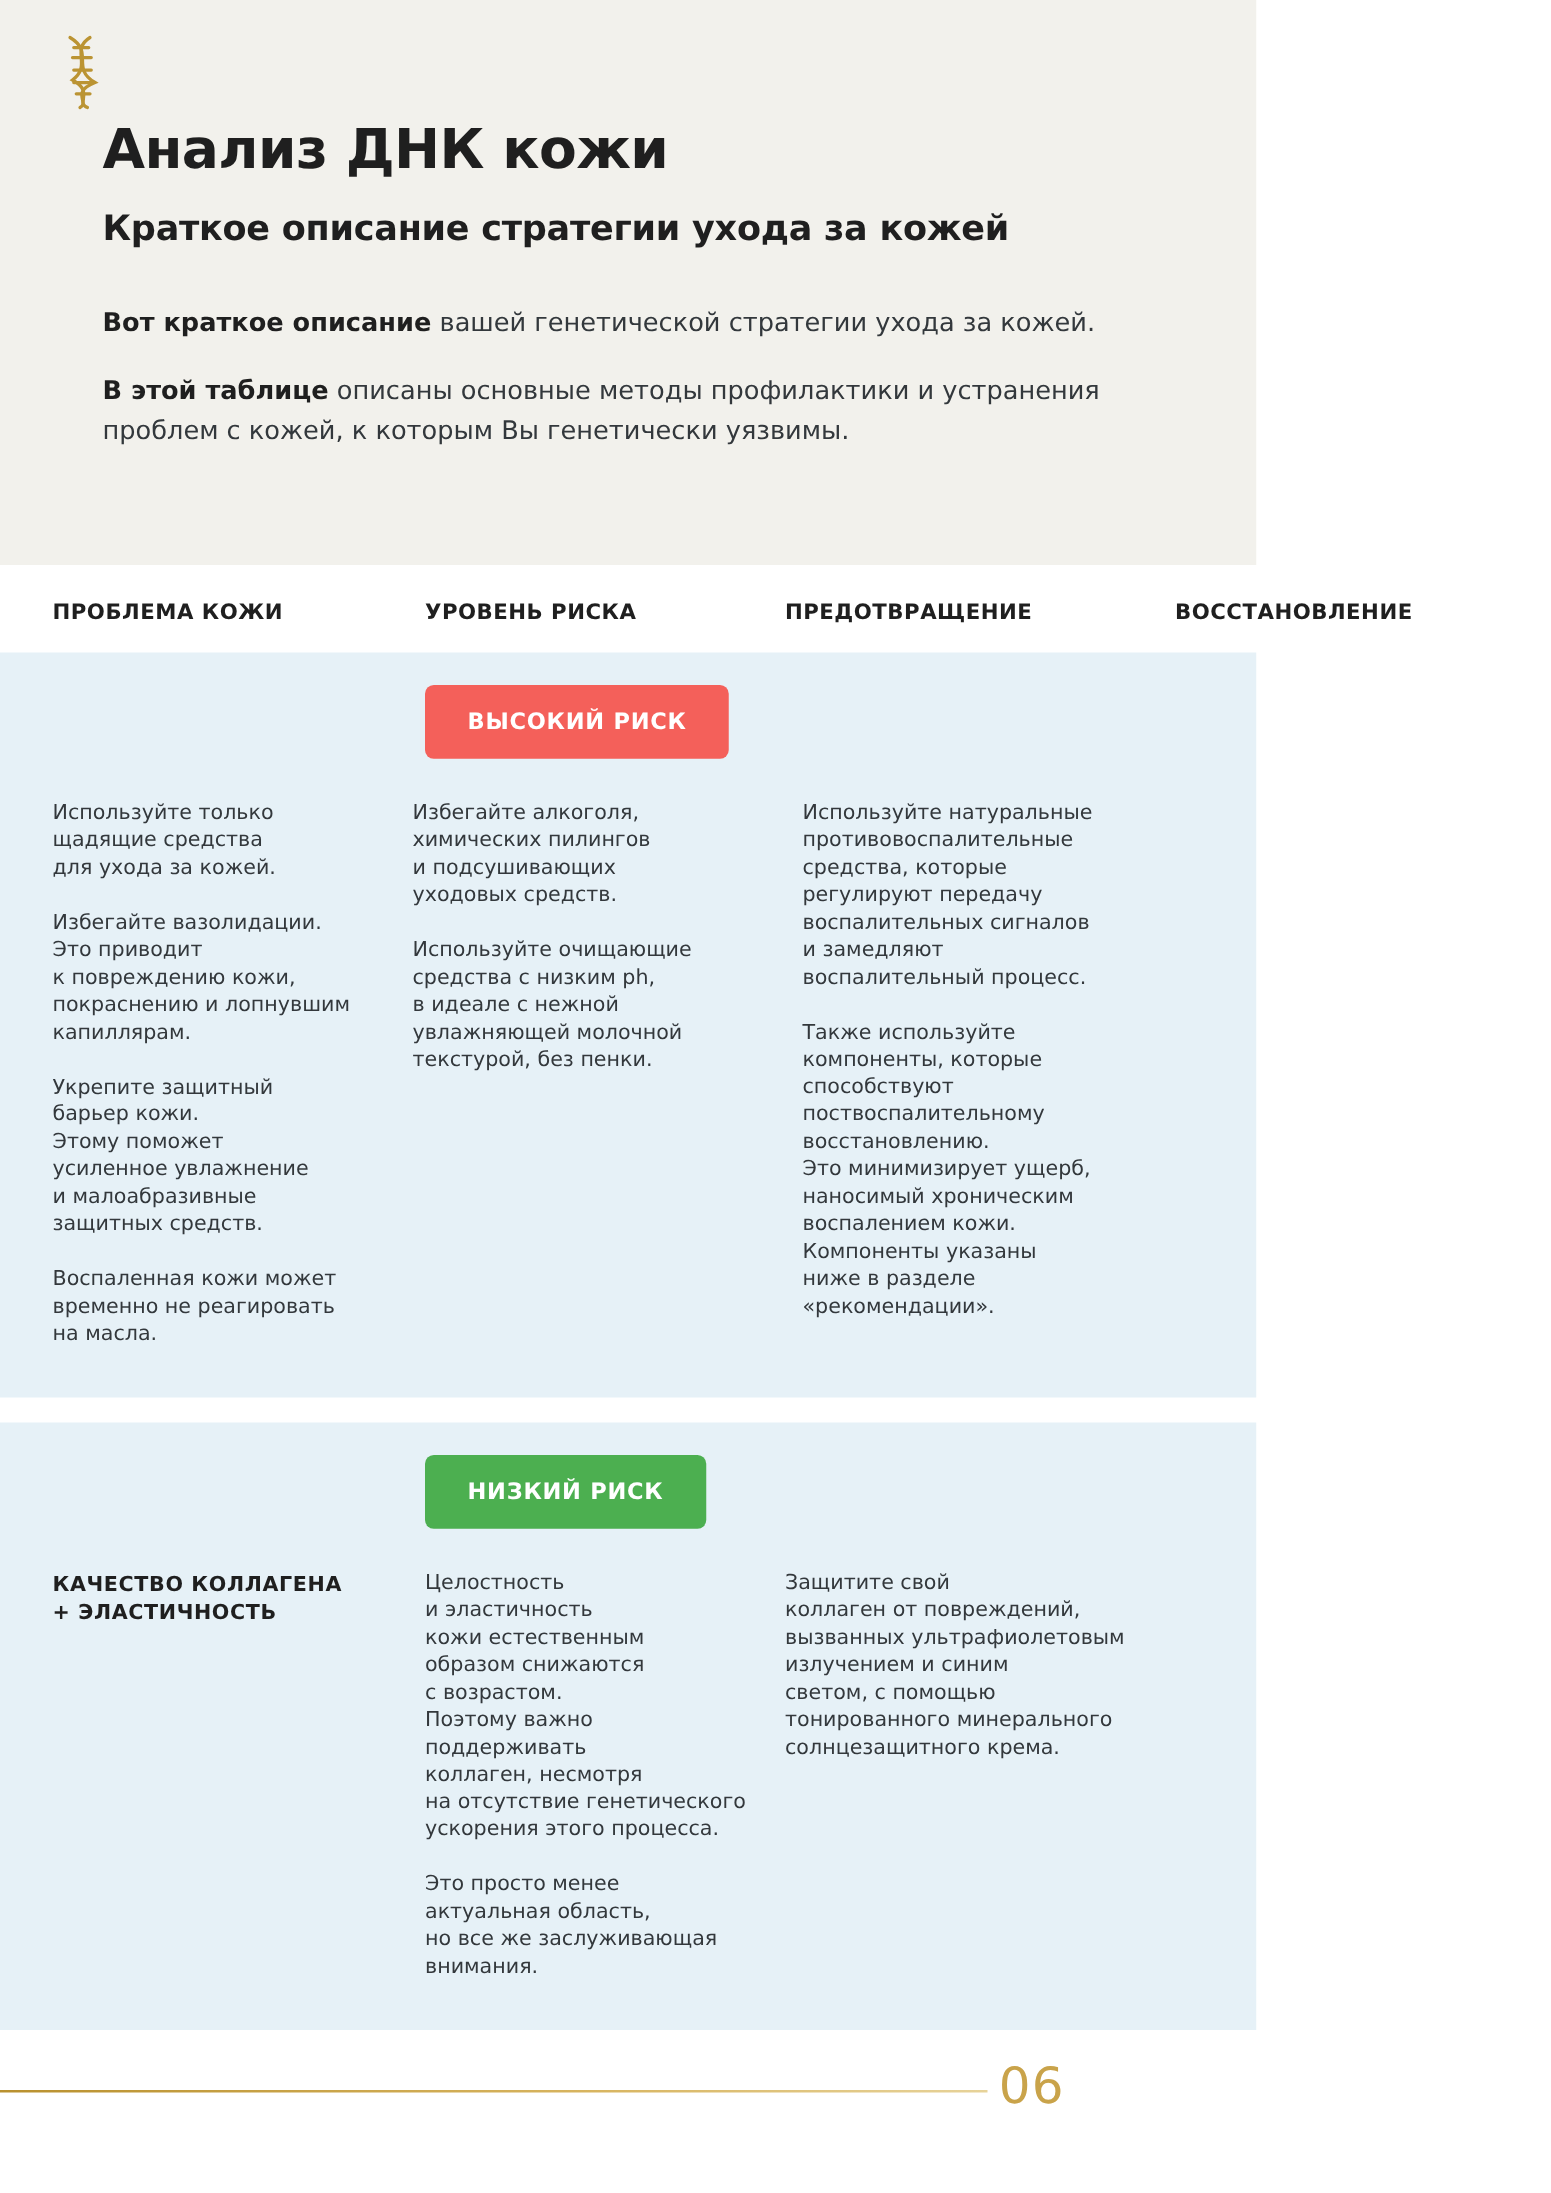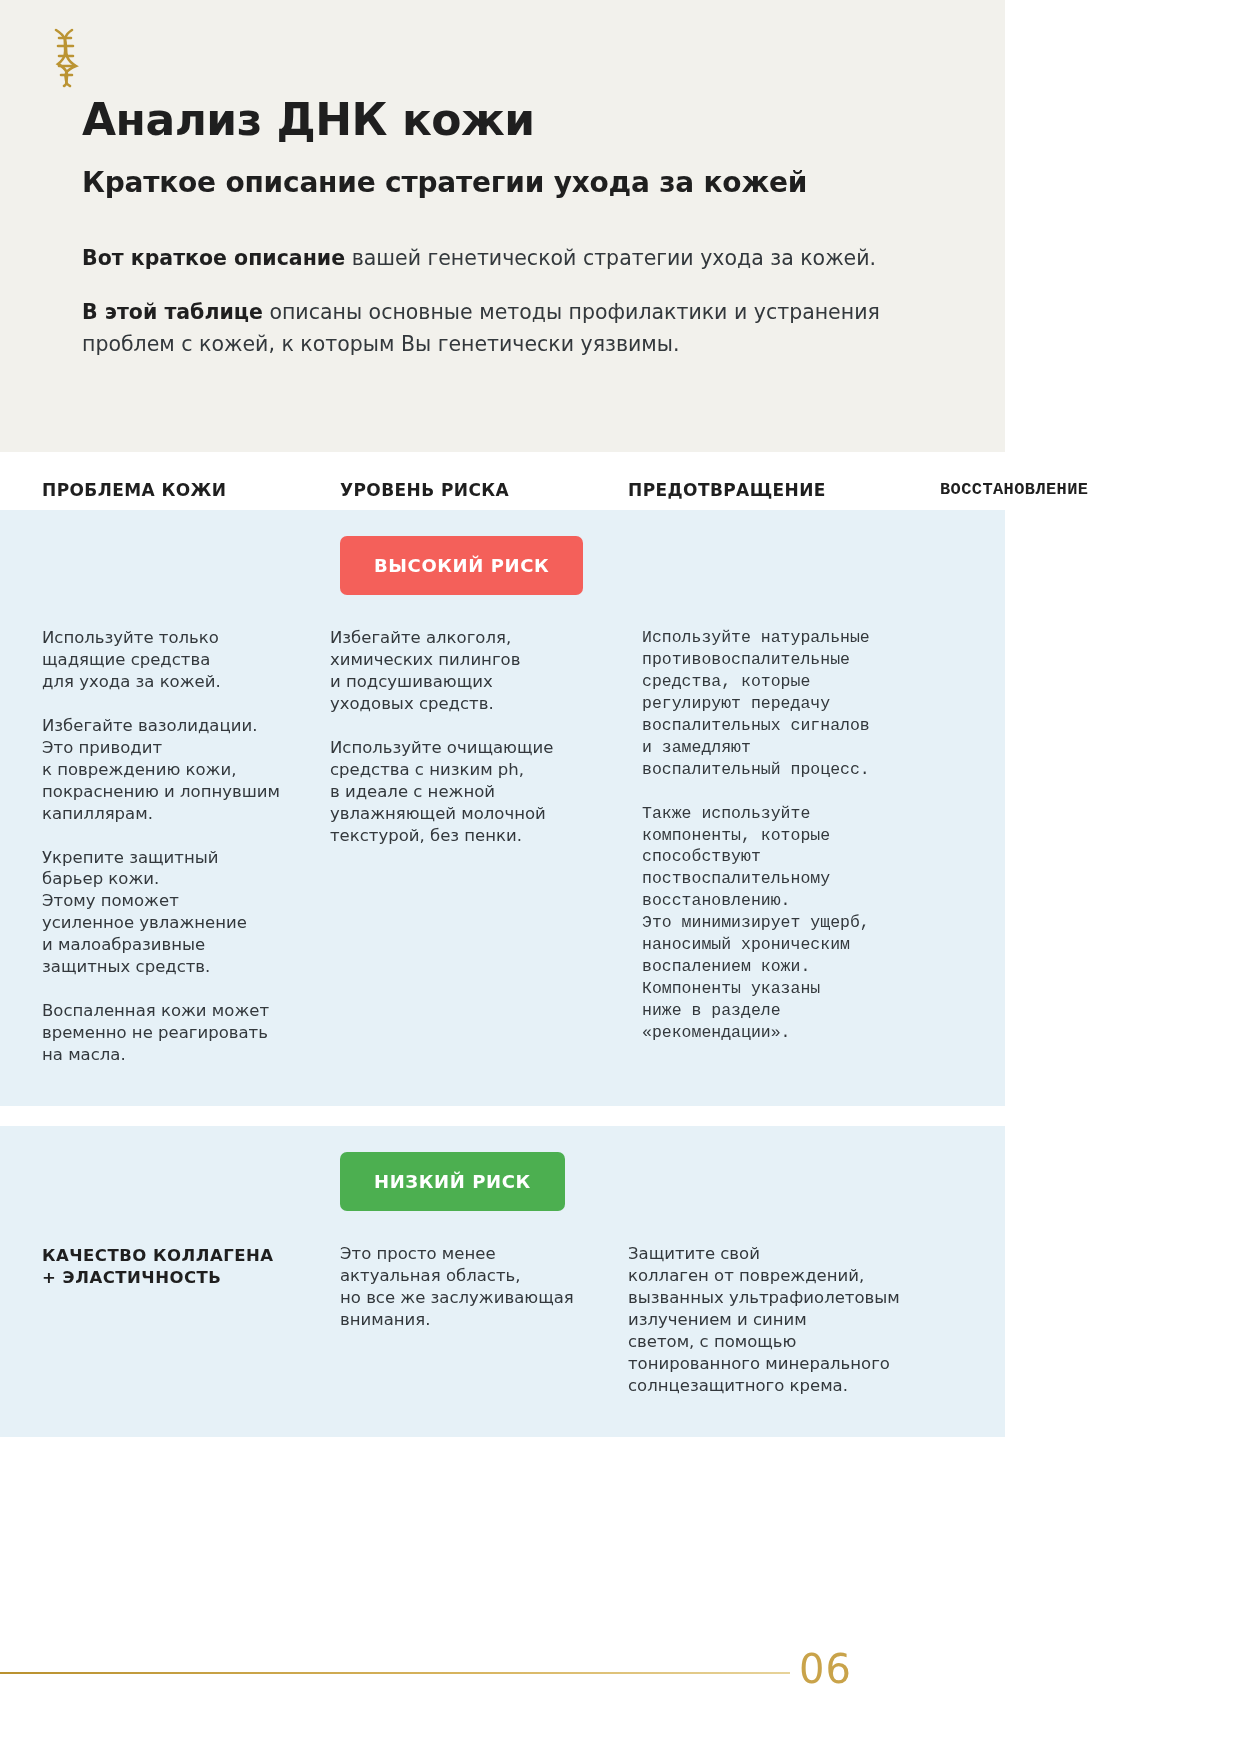--- a/index.html
+++ b/index.html
@@ -64,34 +64,34 @@
     margin: 0 0 22px 0;
   }
   .intro b {
     font-weight: 700;
     color: #1f1f1f;
   }
 
   
   .table-head {
     display: flex;
-    padding: 28px 40px 10px 42px;
+    padding: 28px 40px 22px 42px;
     background: #ffffff;
   }
   .table-head .th {
     font-size: 17px;
     font-weight: 700;
     letter-spacing: 0.4px;
     color: #1f1f1f;
     text-transform: uppercase;
   }
   .col1 { width: 298px; flex: none; }
   .col2 { width: 288px; flex: none; }
   .col3 { width: 312px; flex: none; }
-  .col4 { width: 300px; flex: none; font-family: Liberation Mono, monospace; }
+  .col4 { width: 300px; flex: none; }
 
   
   .section {
     background: #e6f1f7;
     padding: 26px 40px 40px 42px;
     position: relative;
   }
   .section + .section {
     margin-top: 20px;
   }
@@ -258,20 +258,30 @@
   </div>
 
   <div class="section">
     <div class="badge-row">
       <span class="badge low">НИЗКИЙ РИСК</span>
     </div>
     <div class="row">
       <div class="col1 rowlabel" style="white-space:pre-line">КАЧЕСТВО КОЛЛАГЕНА
 + ЭЛАСТИЧНОСТЬ</div>
       <div class="col2 cell">
+        <p>Целостность
+и эластичность
+кожи естественным
+образом снижаются
+с возрастом.
+Поэтому важно
+поддерживать
+коллаген, несмотря
+на отсутствие генетического
+ускорения этого процесса.</p>
         <p>Это просто менее
 актуальная область,
 но все же заслуживающая
 внимания.</p>
       </div>
       <div class="col3 cell">
         <p>Защитите свой
 коллаген от повреждений,
 вызванных ультрафиолетовым
 излучением и синим

